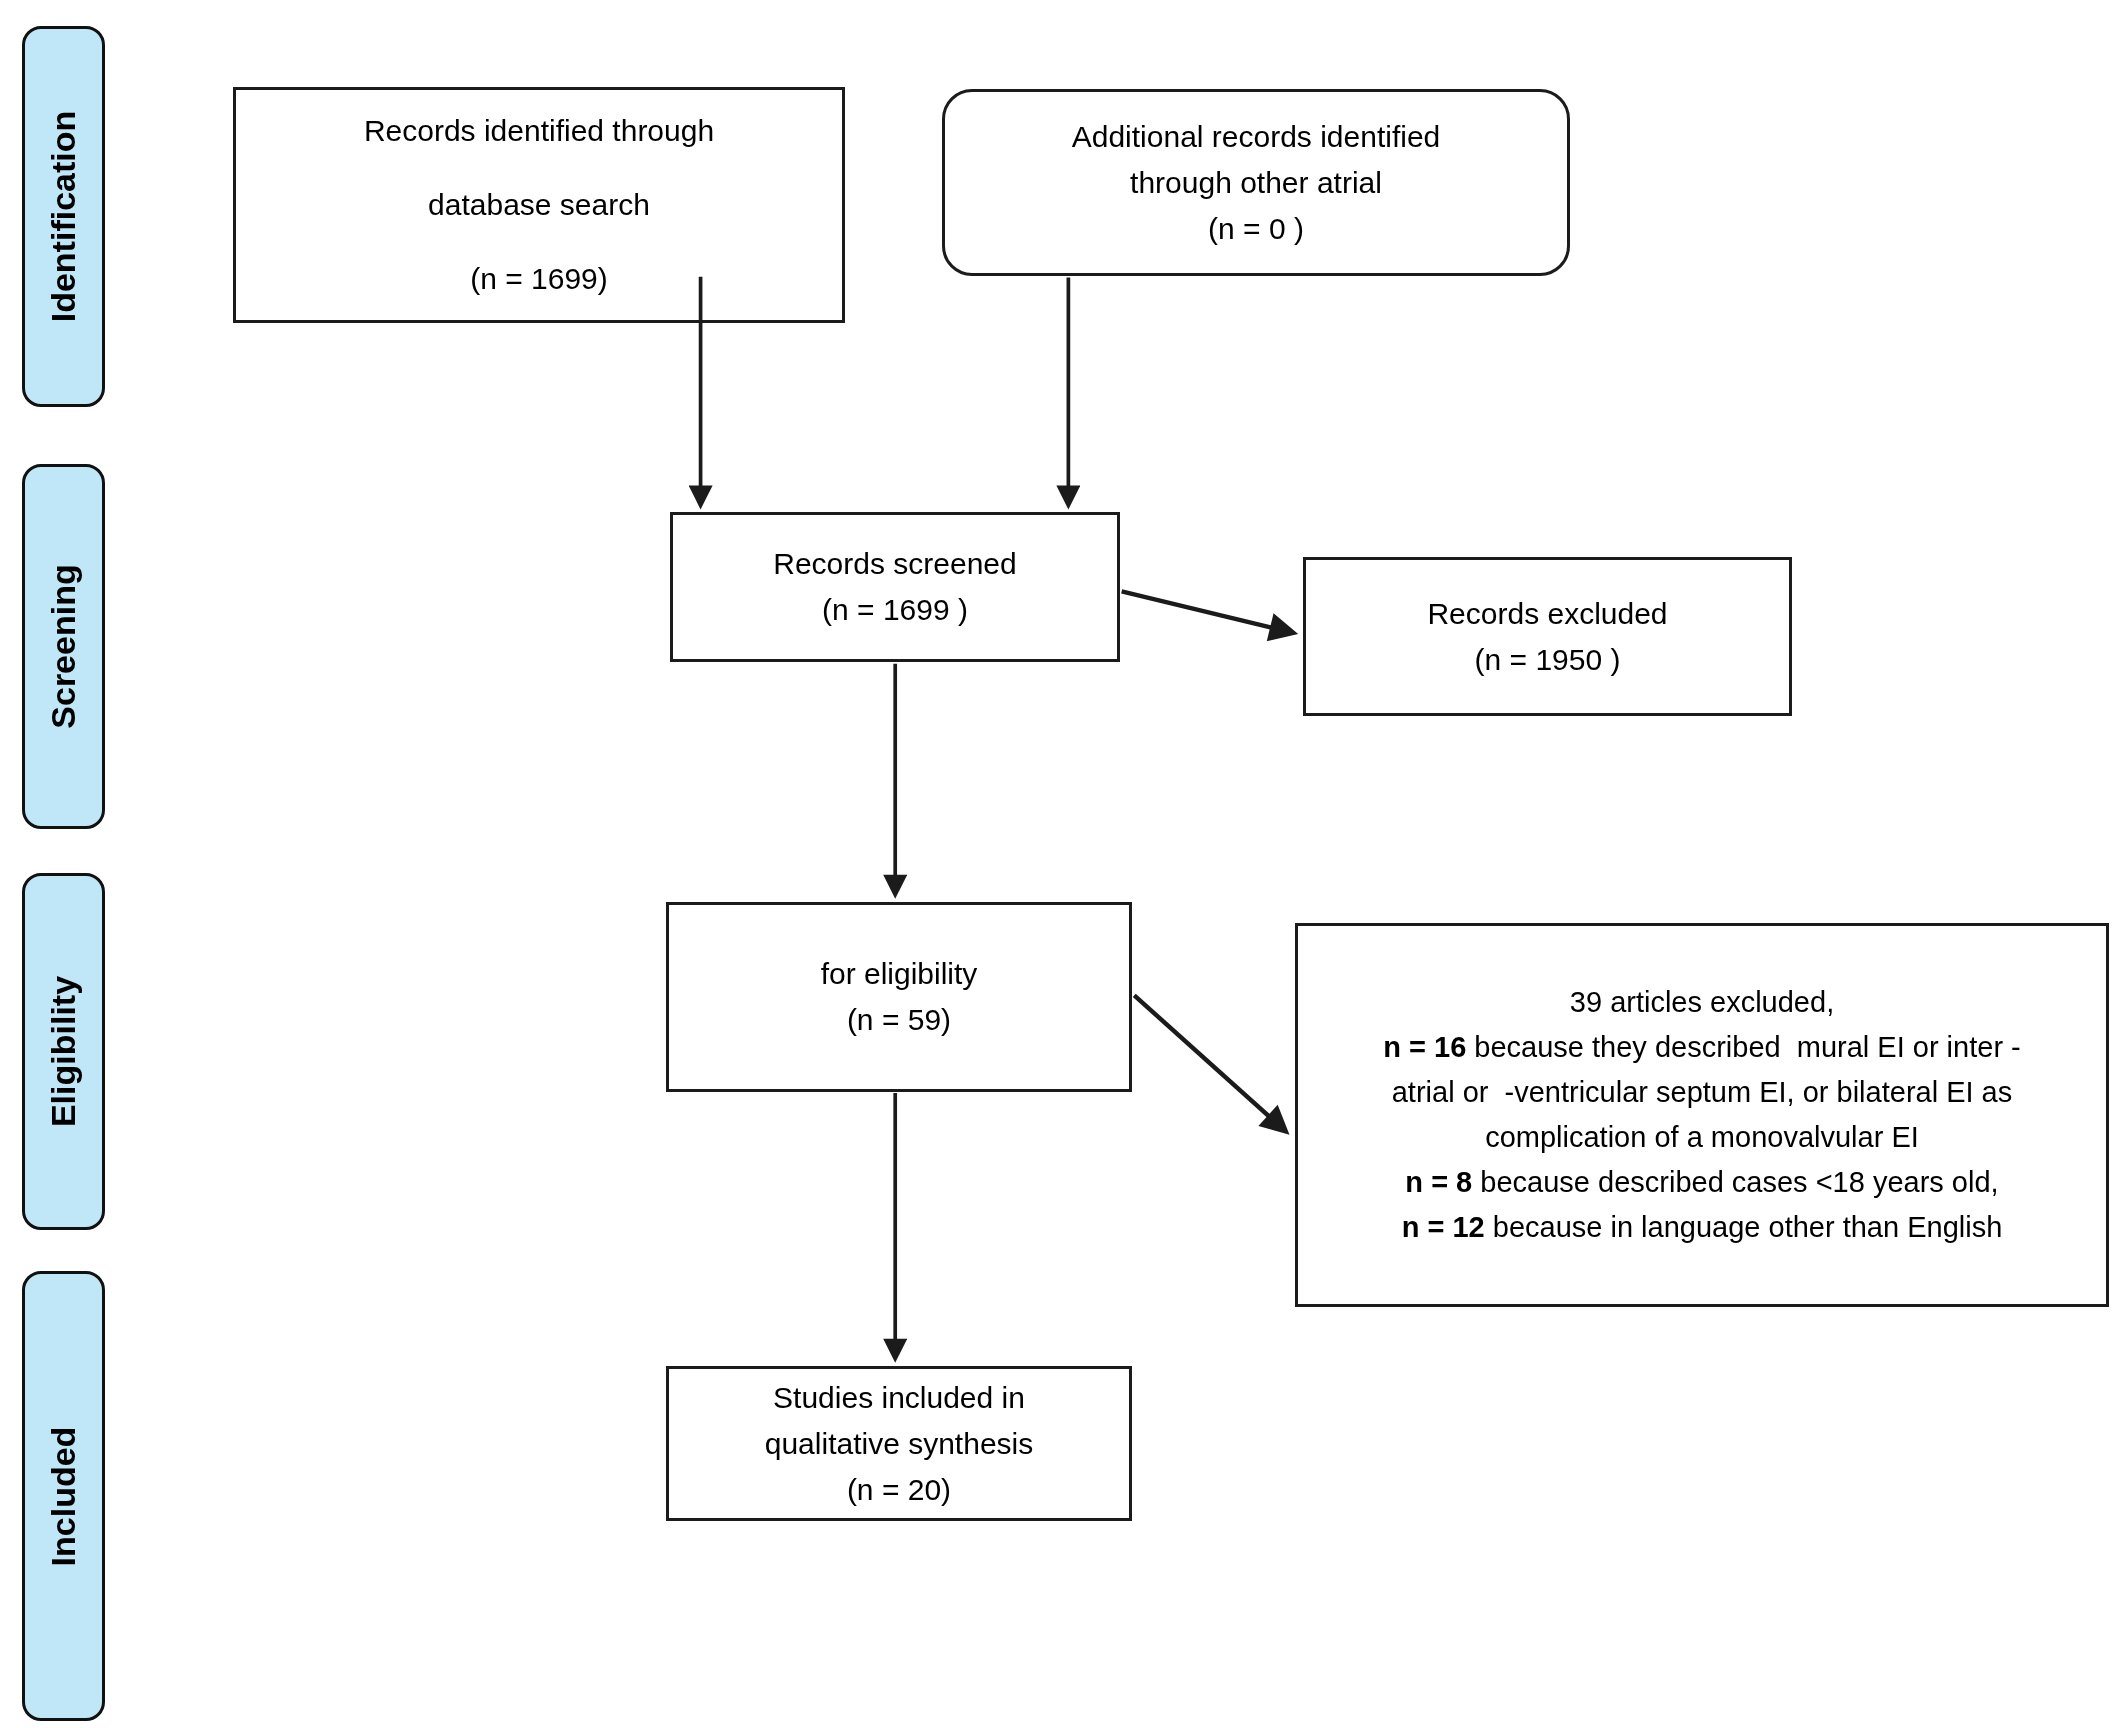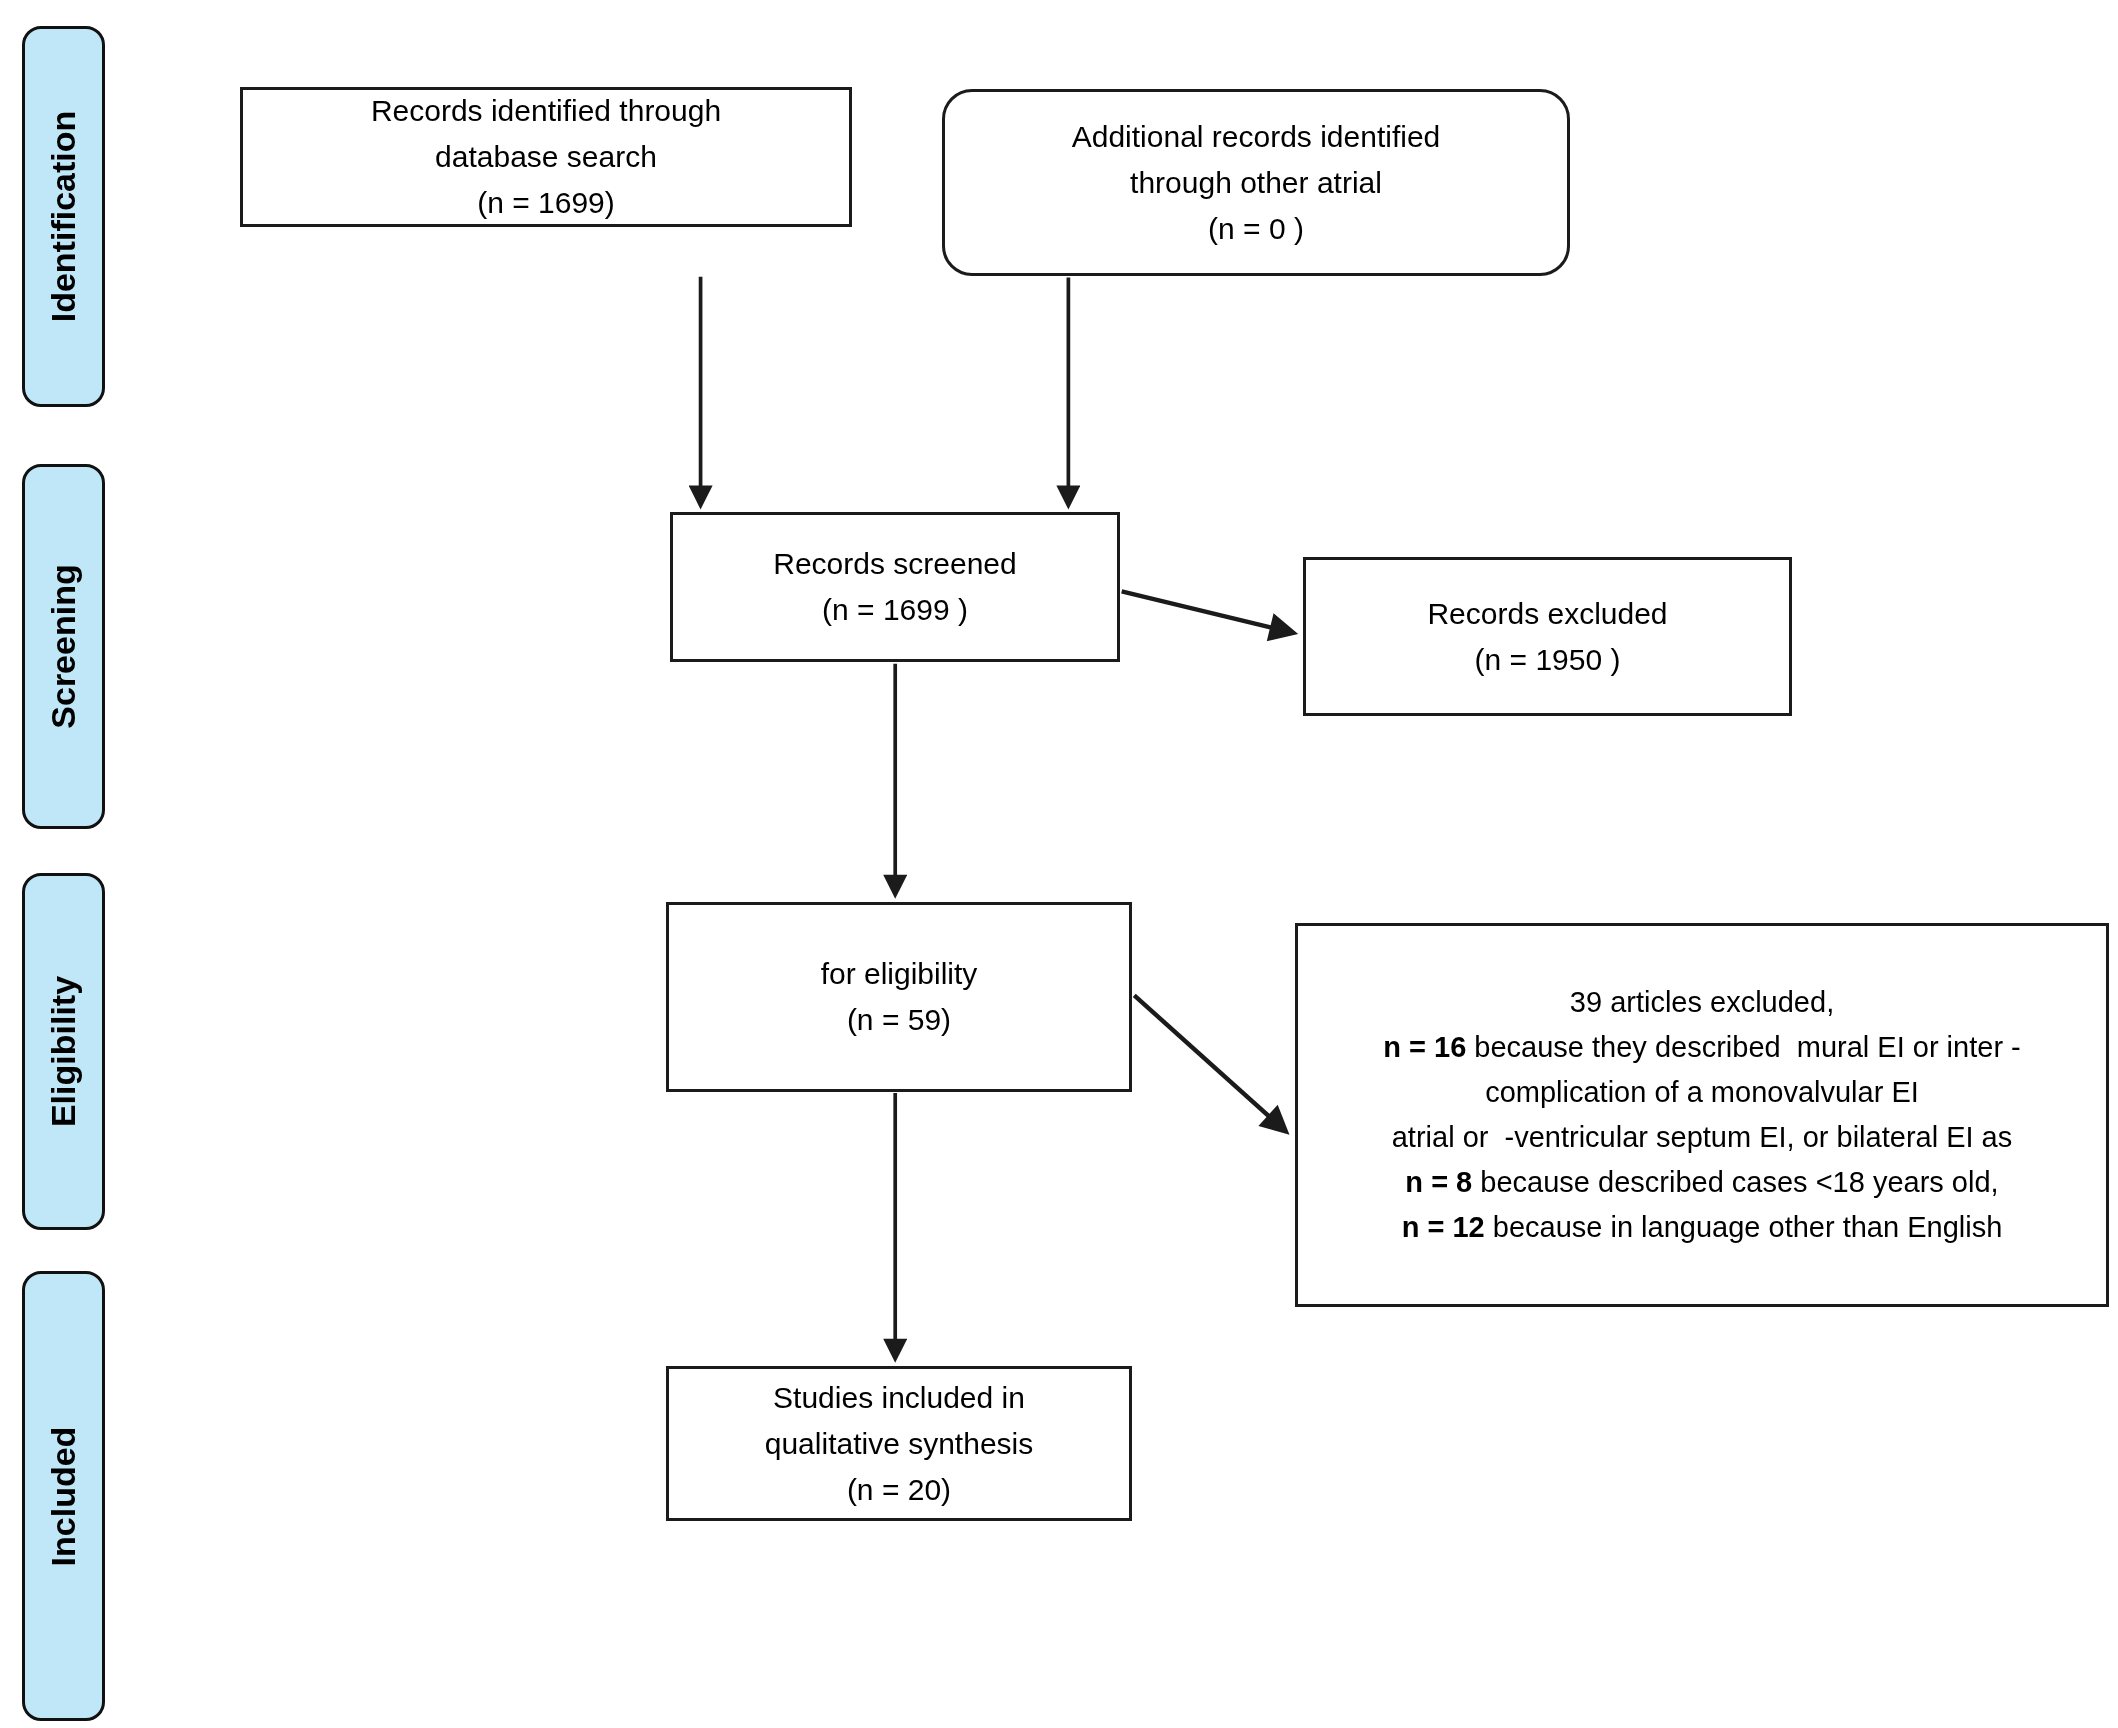--- a/index.html
+++ b/index.html
@@ -25,21 +25,21 @@
   #stage-screening{top:464px;height:365px;}
   #stage-eligibility{top:873px;height:357px;}
   #stage-included{top:1271px;height:450px;}
   
   .fbox{
     position:absolute;background:#fff;border:3.7px solid #1b1b1b;
     box-sizing:border-box;
     display:flex;flex-direction:column;align-items:center;justify-content:center;
     text-align:center;font-size:30px;line-height:46px;
   }
-  #box-identified{left:240px;top:87px;width:612px;height:140px;}
+  #box-identified{left:233px;top:87px;width:612px;height:236px;gap:28px;}
   #box-additional{left:942px;top:89px;width:628px;height:187px;border-radius:30px;}
   #box-screened{left:670px;top:512px;width:450px;height:150px;}
   #box-excluded{left:1303px;top:557px;width:489px;height:159px;}
   #box-fulltext{left:666px;top:902px;width:466px;height:190px;}
   #box-ft-excluded{left:1295px;top:923px;width:814px;height:384px;
      font-size:29px;line-height:45px;padding:0 19px;}
   #box-included-studies{left:666px;top:1366px;width:466px;height:155px;}
   .xline{white-space:pre-wrap;}
   .xline b{font-weight:bold;}
   
@@ -86,22 +86,22 @@
   </div>
 
   <div class="fbox" id="box-fulltext">
     <div>for eligibility</div>
     <div>(n = 59)</div>
   </div>
 
   <div class="fbox" id="box-ft-excluded">
     <div class="xline"><b></b><span>39 articles excluded,</span></div>
     <div class="xline"><b>n = 16</b><span> because they described  mural EI or inter -</span></div>
+    <div class="xline"><b></b><span>atrial or  -ventricular septum EI, or bilateral EI as</span></div>
     <div class="xline"><b></b><span>complication of a monovalvular EI</span></div>
-    <div class="xline"><b></b><span>atrial or  -ventricular septum EI, or bilateral EI as</span></div>
     <div class="xline"><b>n = 8</b><span> because described cases &lt;18 years old,</span></div>
     <div class="xline"><b>n = 12</b><span> because in language other than English</span></div>
   </div>
 
   <div class="fbox" id="box-included-studies">
     <div>Studies included in</div>
     <div>qualitative synthesis</div>
     <div>(n = 20)</div>
   </div>
 

